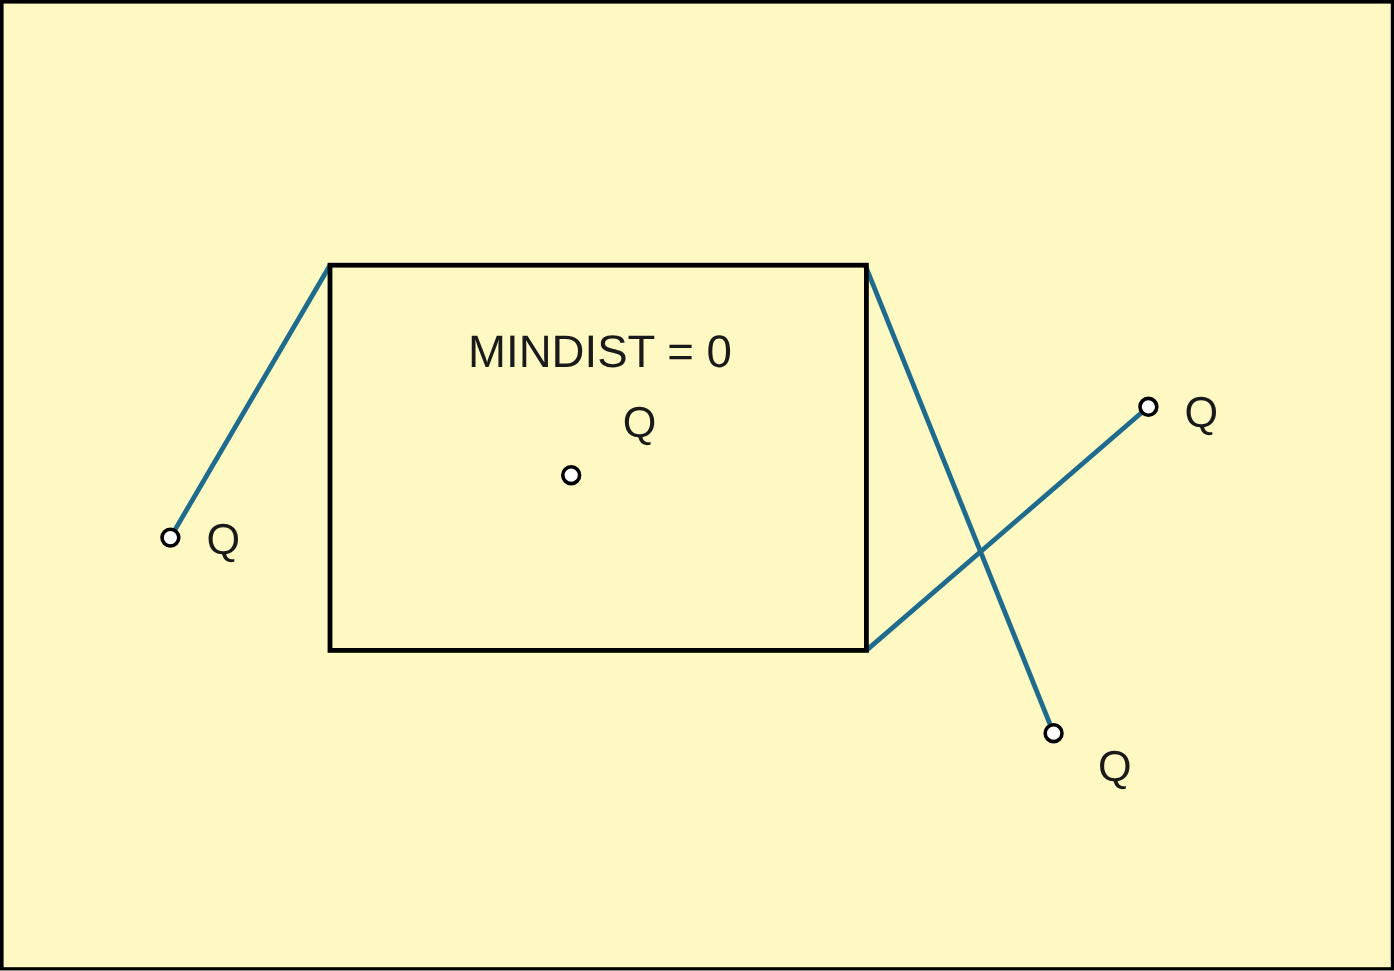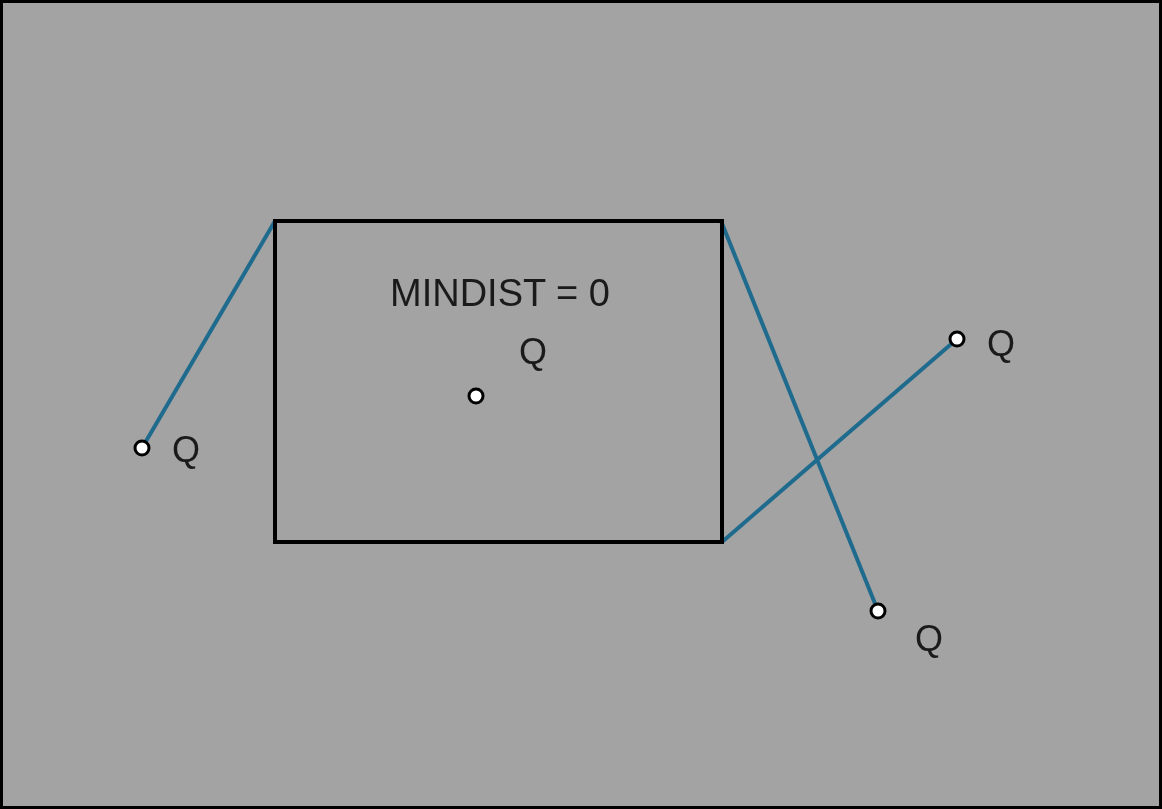--- a/index.html
+++ b/index.html
@@ -7,21 +7,21 @@
     padding: 0;
     background: #ffffff;
   }
   body {
     font-family: "Liberation Sans", sans-serif;
   }
   #canvas {
     position: relative;
     width: 1162px;
     height: 809px;
-    background: #a3a3a3;
+    background: #fef9c3;
     box-sizing: border-box;
     overflow: hidden;
   }
   #diagram-svg {
     position: absolute;
     top: 0;
     left: 0;
     width: 1162px;
     height: 809px;
     display: block;

